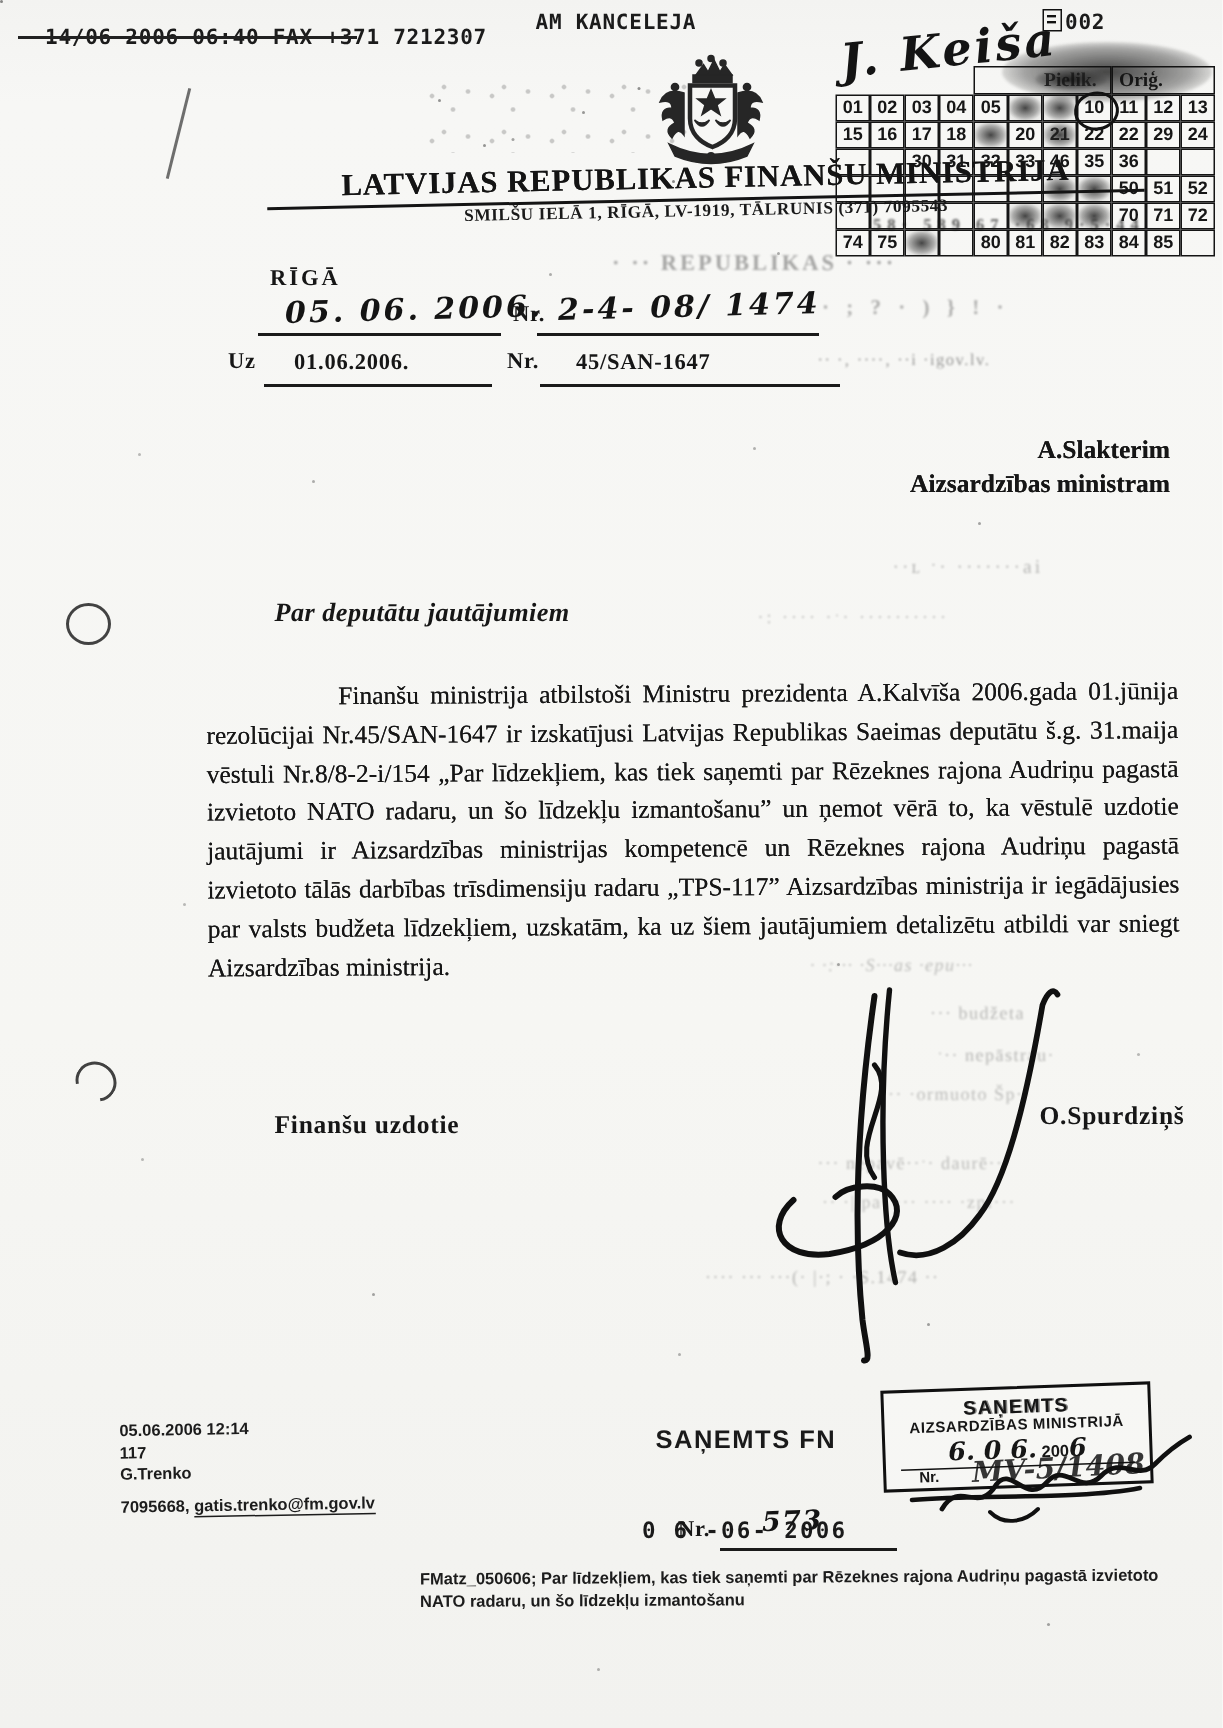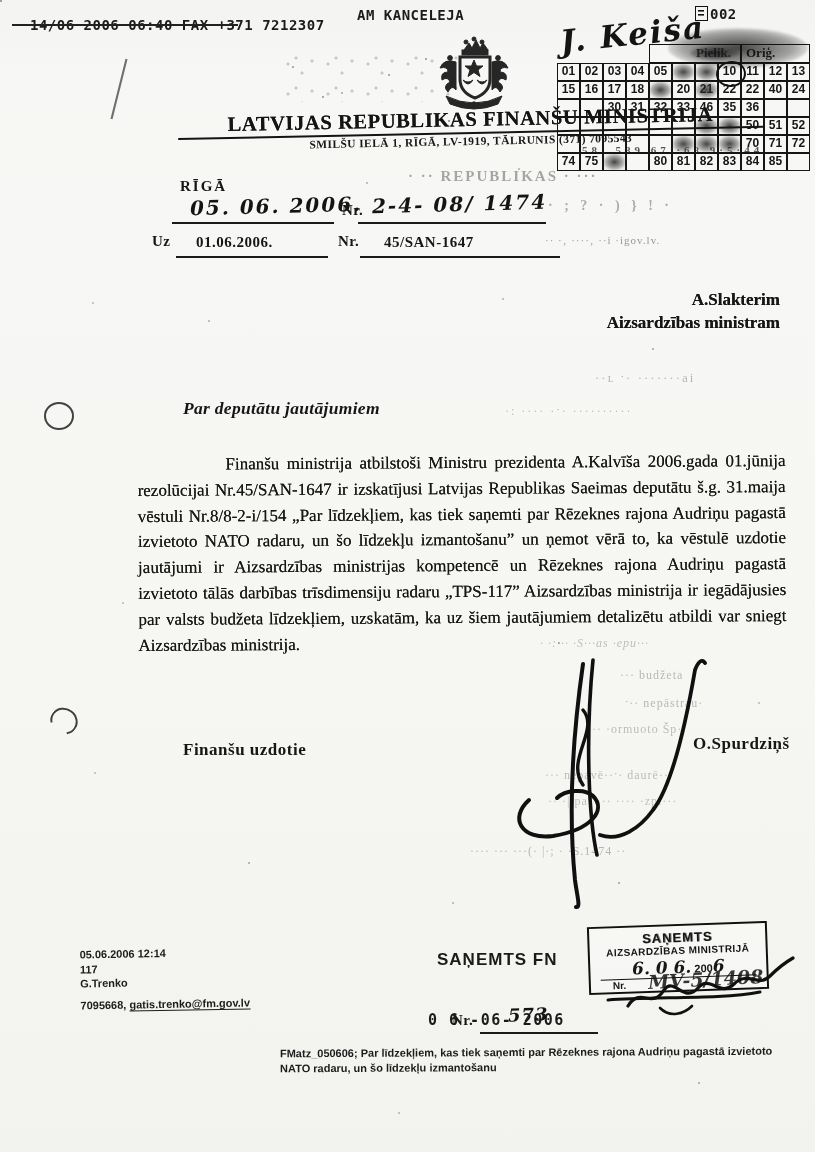--- a/index.html
+++ b/index.html
@@ -134,21 +134,21 @@
       <div class="rt-row">
         <div class="rt-cell">15</div>
         <div class="rt-cell">16</div>
         <div class="rt-cell">17</div>
         <div class="rt-cell">18</div>
         <div class="rt-cell sm"></div>
         <div class="rt-cell">20</div>
         <div class="rt-cell sm">21</div>
         <div class="rt-cell">22</div>
         <div class="rt-cell">22</div>
-        <div class="rt-cell">40</div>
+        <div class="rt-cell">29</div>
         <div class="rt-cell">24</div>
       </div>
       <div class="rt-row">
         <div class="rt-cell"></div>
         <div class="rt-cell"></div>
         <div class="rt-cell">30</div>
         <div class="rt-cell">31</div>
         <div class="rt-cell">32</div>
         <div class="rt-cell">33</div>
         <div class="rt-cell">46</div>

